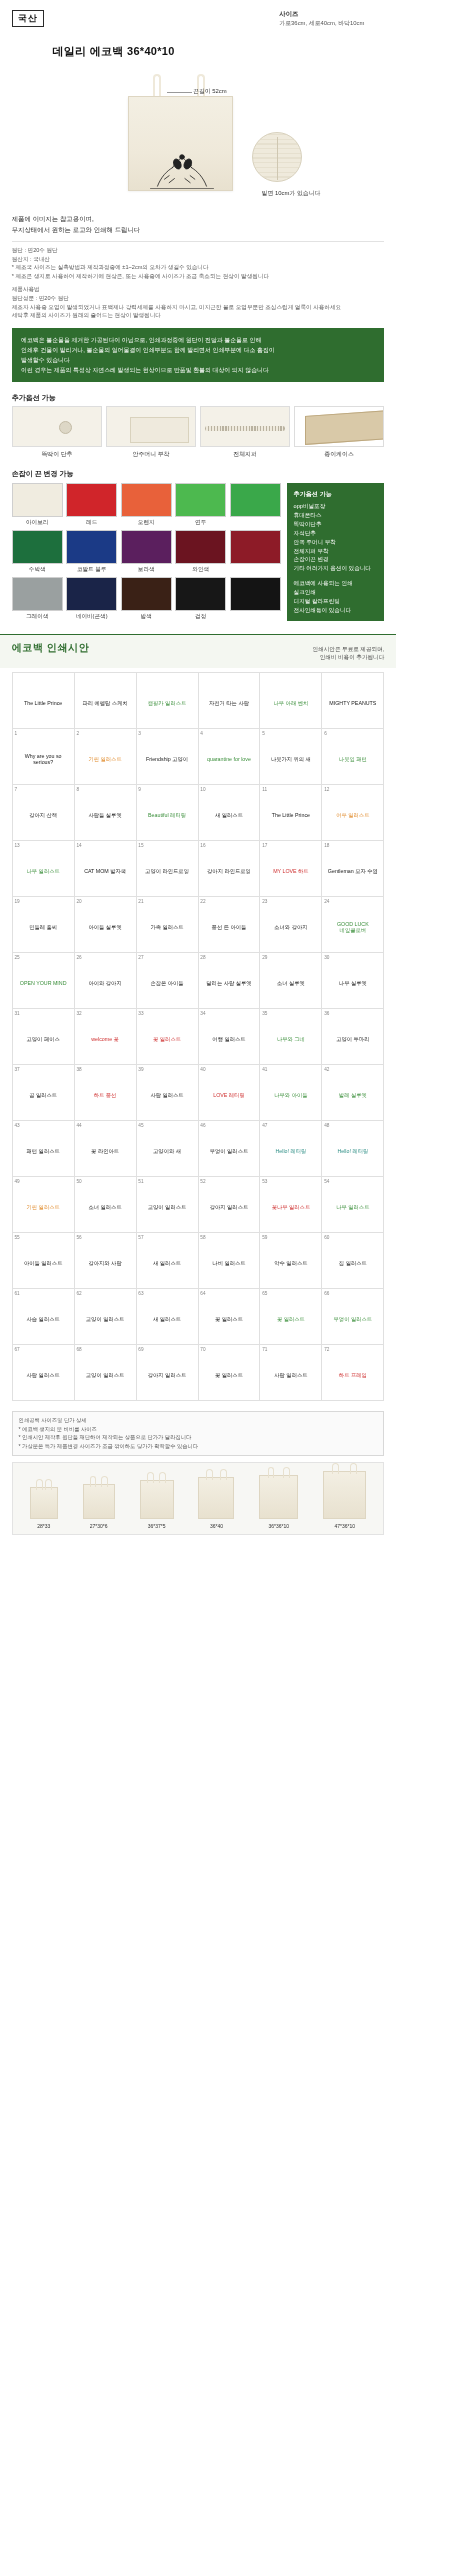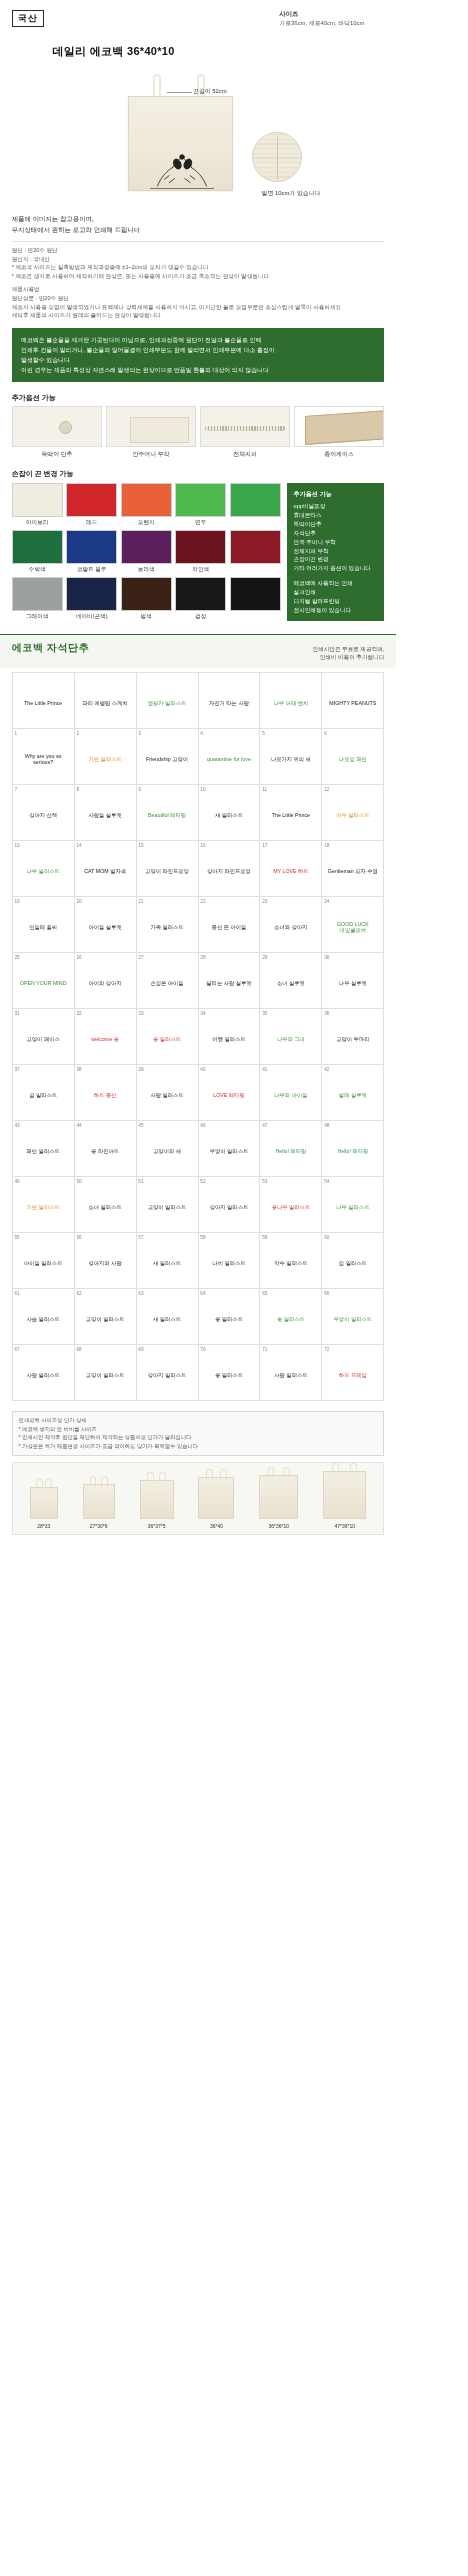--- a/index.html
+++ b/index.html
@@ -445,21 +445,21 @@
       <div>손잡이끈 변경</div>
       <div>기타 여러가지 옵션이 있습니다</div>
       <div class="crmid">에코백에 사용되는 인쇄</div>
       <div>실크인쇄</div>
       <div>디지털 칼라프린팅</div>
       <div>전사인쇄등이 있습니다</div>
     </div>
   </div>
 
   <div class="design-head">
-    <div class="design-title">에코백 자석단추</div>
+    <div class="design-title">에코백 인쇄시안</div>
     <div class="design-sub">
       <div>인쇄시안은 무료로 제공되며,</div>
       <div>인쇄비 비용이 추가됩니다</div>
     </div>
   </div>
 
   <div class="design-grid" id="design-grid">
       <div class="dcell">
         <div class="dnum"></div>
         <div class="dart ">The Little Prince</div>

